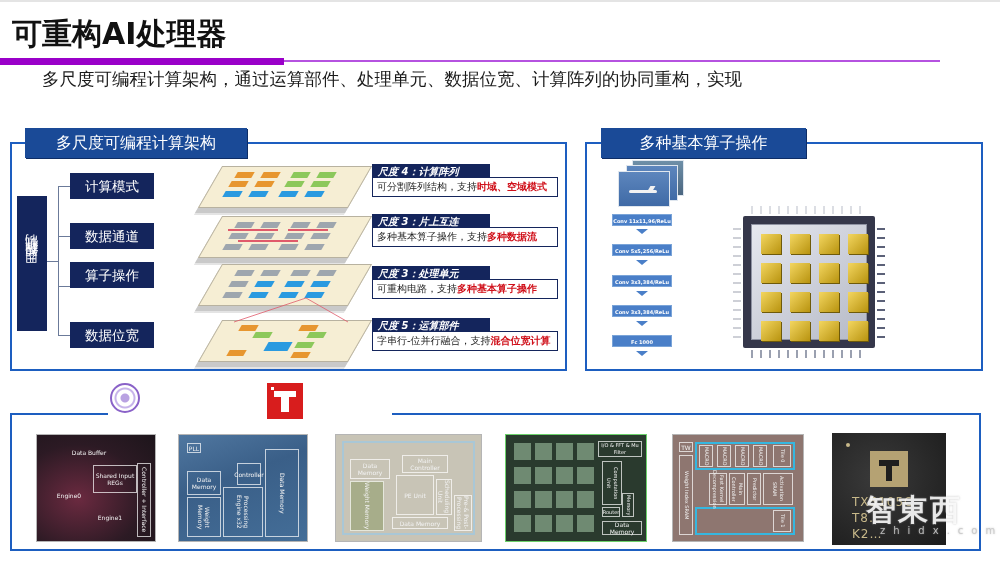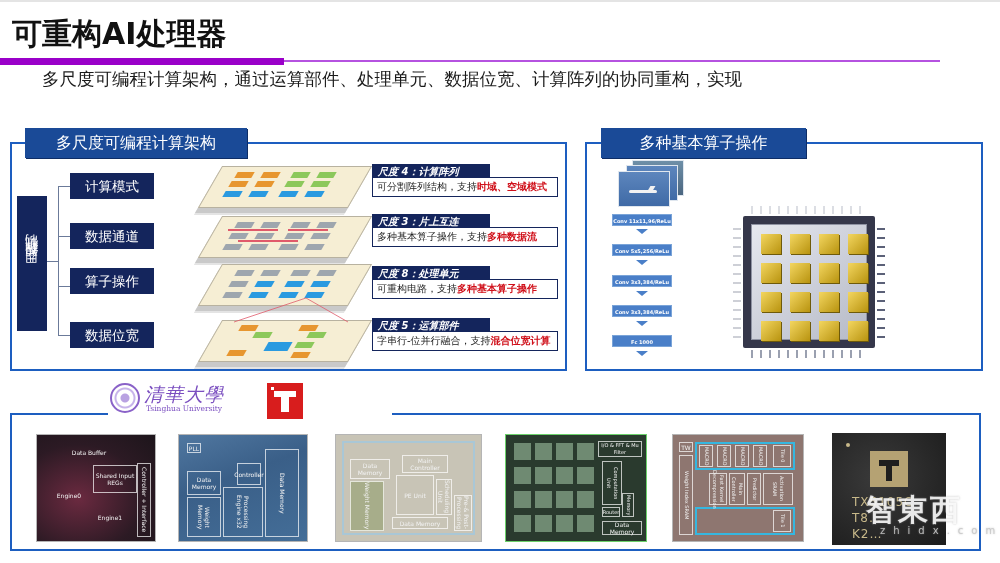--- a/index.html
+++ b/index.html
@@ -122,21 +122,21 @@
   <span>四元编程机制</span>
 </div>
 <div class="tree-stub"></div>
 <div class="tree-trunk"></div>
 <div class="tree-branch" style="top:186px"></div>
 <div class="tree-branch" style="top:236px"></div>
 <div class="tree-branch" style="top:286px"></div>
 <div class="tree-branch" style="top:335px"></div>
 <div class="mech-box" style="top:173px">计算模式</div>
 <div class="mech-box" style="top:223px">数据通道</div>
-<div class="mech-box" style="top:268px">算子操作</div>
+<div class="mech-box" style="top:262px">算子操作</div>
 <div class="mech-box" style="top:322px">数据位宽</div>
 
 <div class="layers">
   <div class="layer" style="left:28px; top:6px;">
     <div class="layer-plate"></div>
     <div class="cell" style="left:26px;top:6px;background:#e7962f"></div>
     <div class="cell" style="left:52px;top:6px;background:#e7962f"></div>
     <div class="cell" style="left:82px;top:6px;background:#8cc85b"></div>
     <div class="cell" style="left:108px;top:6px;background:#8cc85b"></div>
     <div class="cell" style="left:20px;top:15px;background:#e7962f"></div>
@@ -200,21 +200,21 @@
 
 <div class="scale" style="top:164px">
   <div class="scale-tag">尺度 4：计算阵列</div>
   <div class="scale-body"><span>可分割阵列结构，支持</span><span class="hl">时域、空域模式</span></div>
 </div>
 <div class="scale" style="top:214px">
   <div class="scale-tag">尺度 3：片上互连</div>
   <div class="scale-body"><span>多种基本算子操作，支持</span><span class="hl">多种数据流</span></div>
 </div>
 <div class="scale" style="top:266px">
-  <div class="scale-tag">尺度 8：处理单元</div>
+  <div class="scale-tag">尺度 3：处理单元</div>
   <div class="scale-body"><span>可重构电路，支持</span><span class="hl">多种基本算子操作</span></div>
 </div>
 <div class="scale" style="top:318px">
   <div class="scale-tag">尺度 5：运算部件</div>
   <div class="scale-body"><span>字串行-位并行融合，支持</span><span class="hl">混合位宽计算</span></div>
 </div>
 
 <div class="panel right-panel"></div>
 <div class="panel-header right-header">多种基本算子操作</div>
 
@@ -262,24 +262,20 @@
         <div class="pad"></div>
     </div>
   </div>
 </div>
 
 <div class="panel bottom-panel"></div>
 <div class="logo-gap"></div>
 
 <div class="thu-logo">
   <div class="thu-seal"></div>
-  <div class="thu-name">
-    <div class="thu-cn">清華大學</div>
-    <div class="thu-en">Tsinghua University</div>
-  </div>
 </div>
 <div class="tm-logo">
   <div class="tm-box">
     <div class="tm-dot"></div>
       <div class="tm-t-top"></div>
       <div class="tm-t-stem"></div>
   </div>
 </div>
 
 <div class="die-photo die1">

